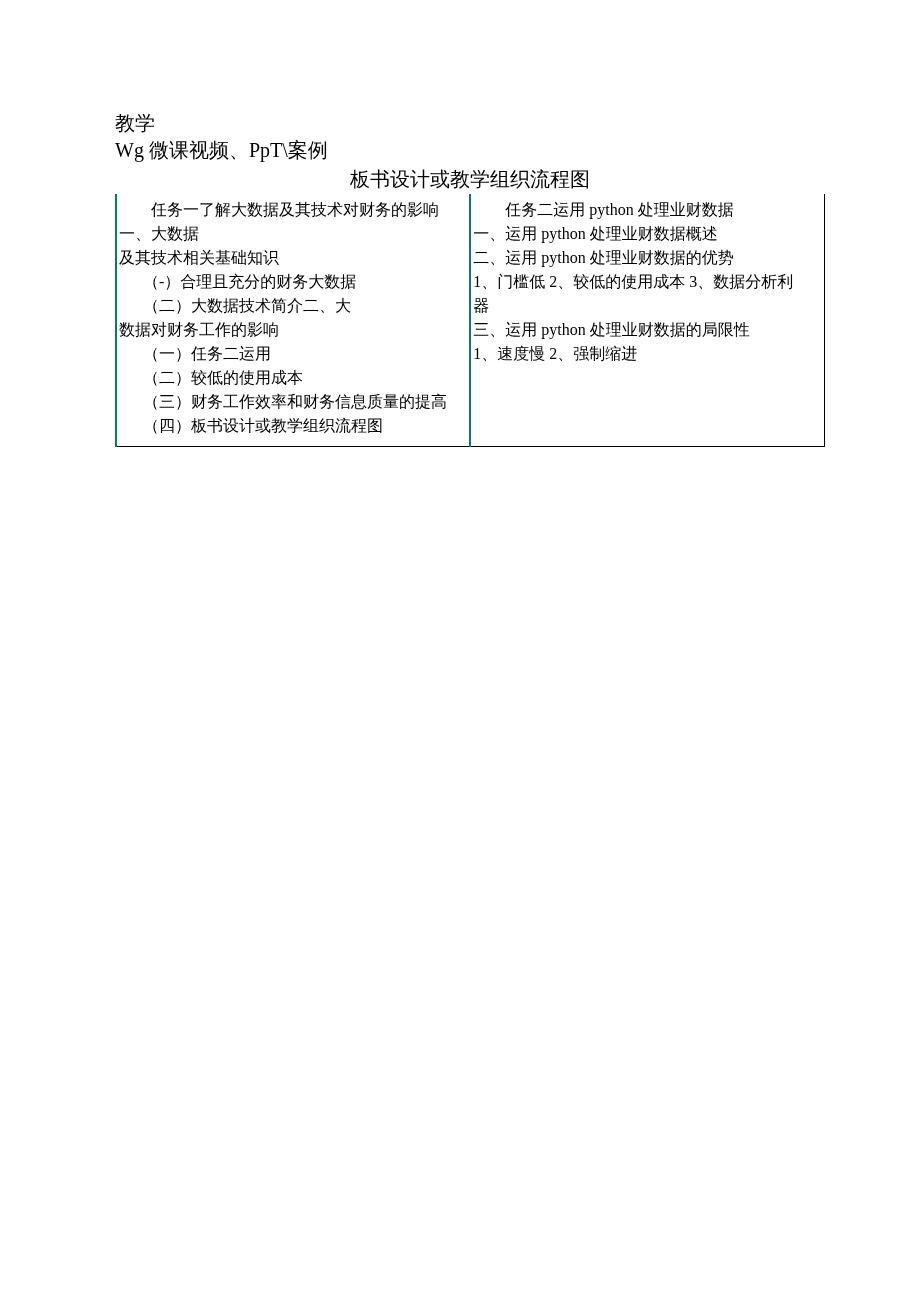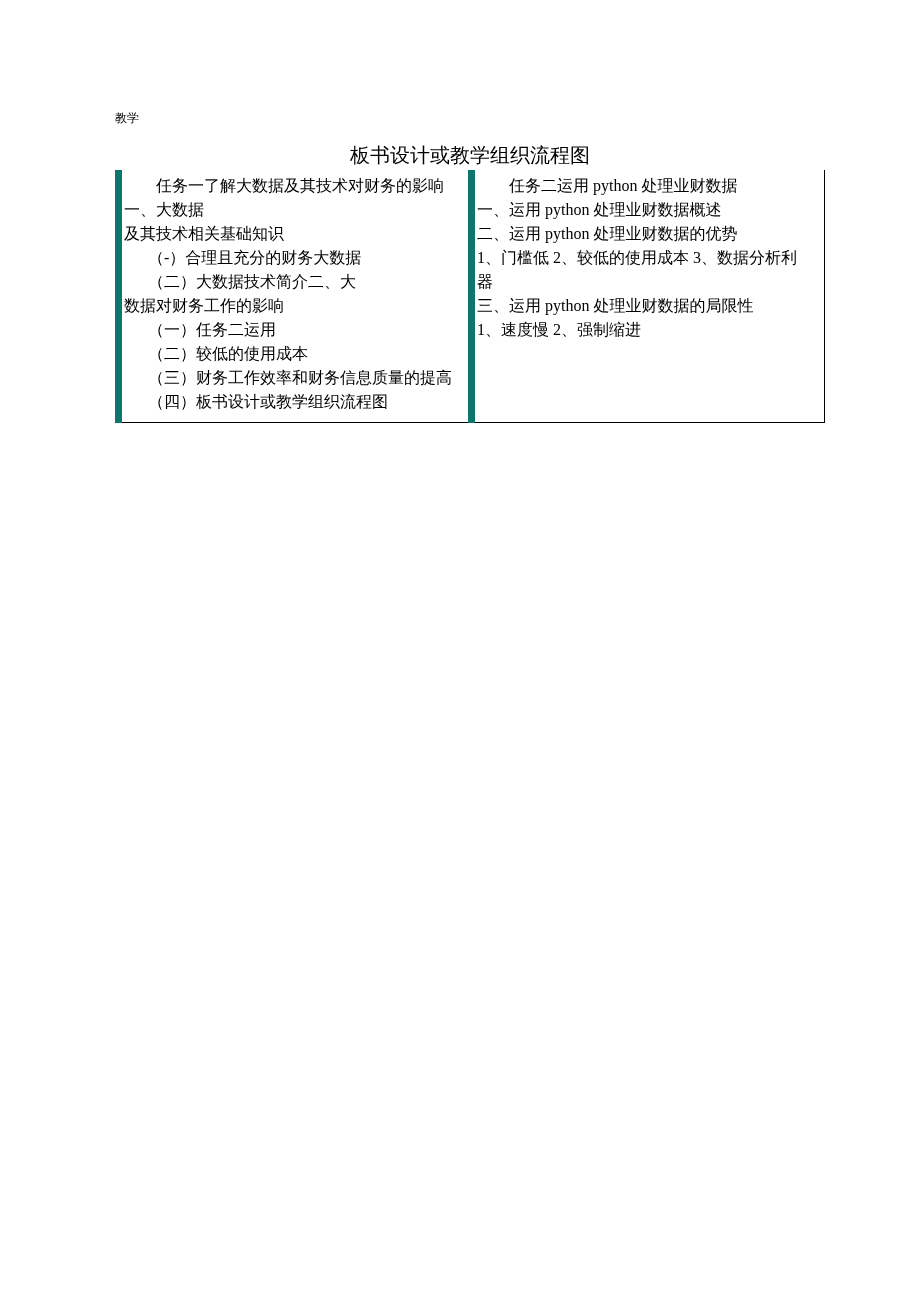--- a/index.html
+++ b/index.html
@@ -10,56 +10,56 @@
       font-family: "SimSun", "宋体", serif;
       font-size: 16px;
       line-height: 1.5;
       color: #000;
       width: 920px;
     }
     .page {
       padding: 110px 95px 40px 115px;
     }
     .header-block {
-      margin-bottom: 14px;
-      font-size: 12px;
+      font-size: 20px;
     }
     .header-block div {
       line-height: 1.35;
     }
     .title-row {
       text-align: center;
       font-size: 20px;
       margin-bottom: 0;
     }
     table.board {
       width: 100%;
       border-collapse: collapse;
       table-layout: fixed;
     }
     table.board td {
-      border-left: 7px solid #0f766e;
+      border-left: 2px solid #0f766e;
       border-right: 1px solid #000;
       border-bottom: 1px solid #000;
       vertical-align: top;
       padding: 4px 2px 8px 2px;
       width: 50%;
     }
     .indent-2 { text-indent: 2em; }
     .indent-1p5 { text-indent: 1.5em; }
     .no-indent { text-indent: 0; }
     .cell-line { line-height: 1.5; }
   </style>
 </head>
 <body>
 
 <div class="page">
 
   <div class="header-block">
     <div>教学</div>
+    <div>Wg 微课视频、PpT\案例</div>
   </div>
 
   <div class="title-row">板书设计或教学组织流程图</div>
 
   <table class="board">
     <tbody>
         <tr>
       <td>
         <div class="cell-line indent-2">任务一了解大数据及其技术对财务的影响一、大数据</div>
         <div class="cell-line no-indent">及其技术相关基础知识</div>

